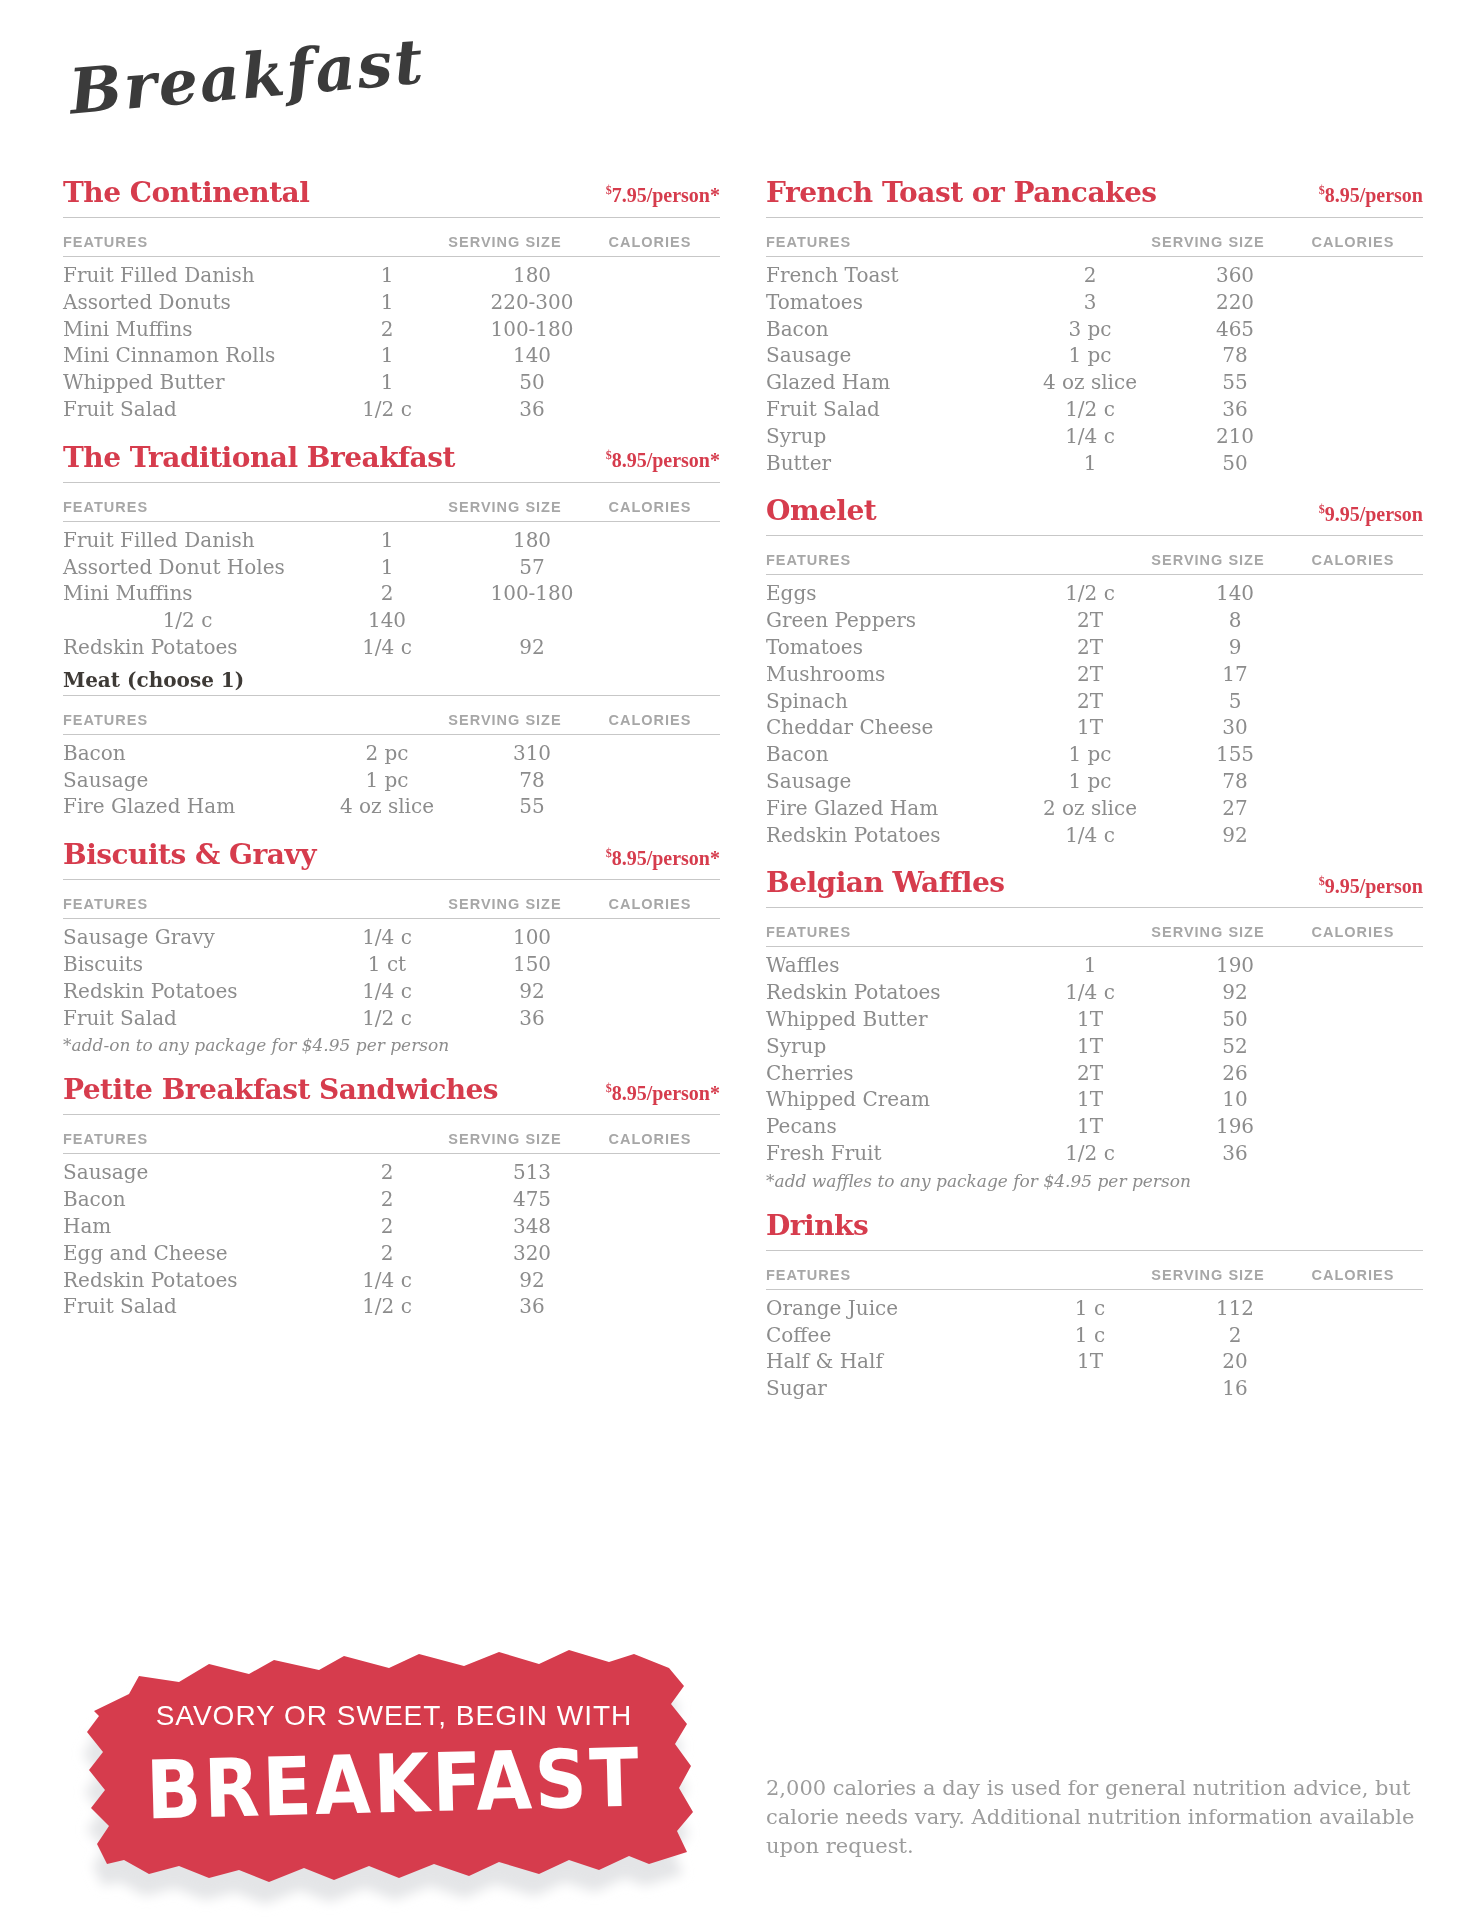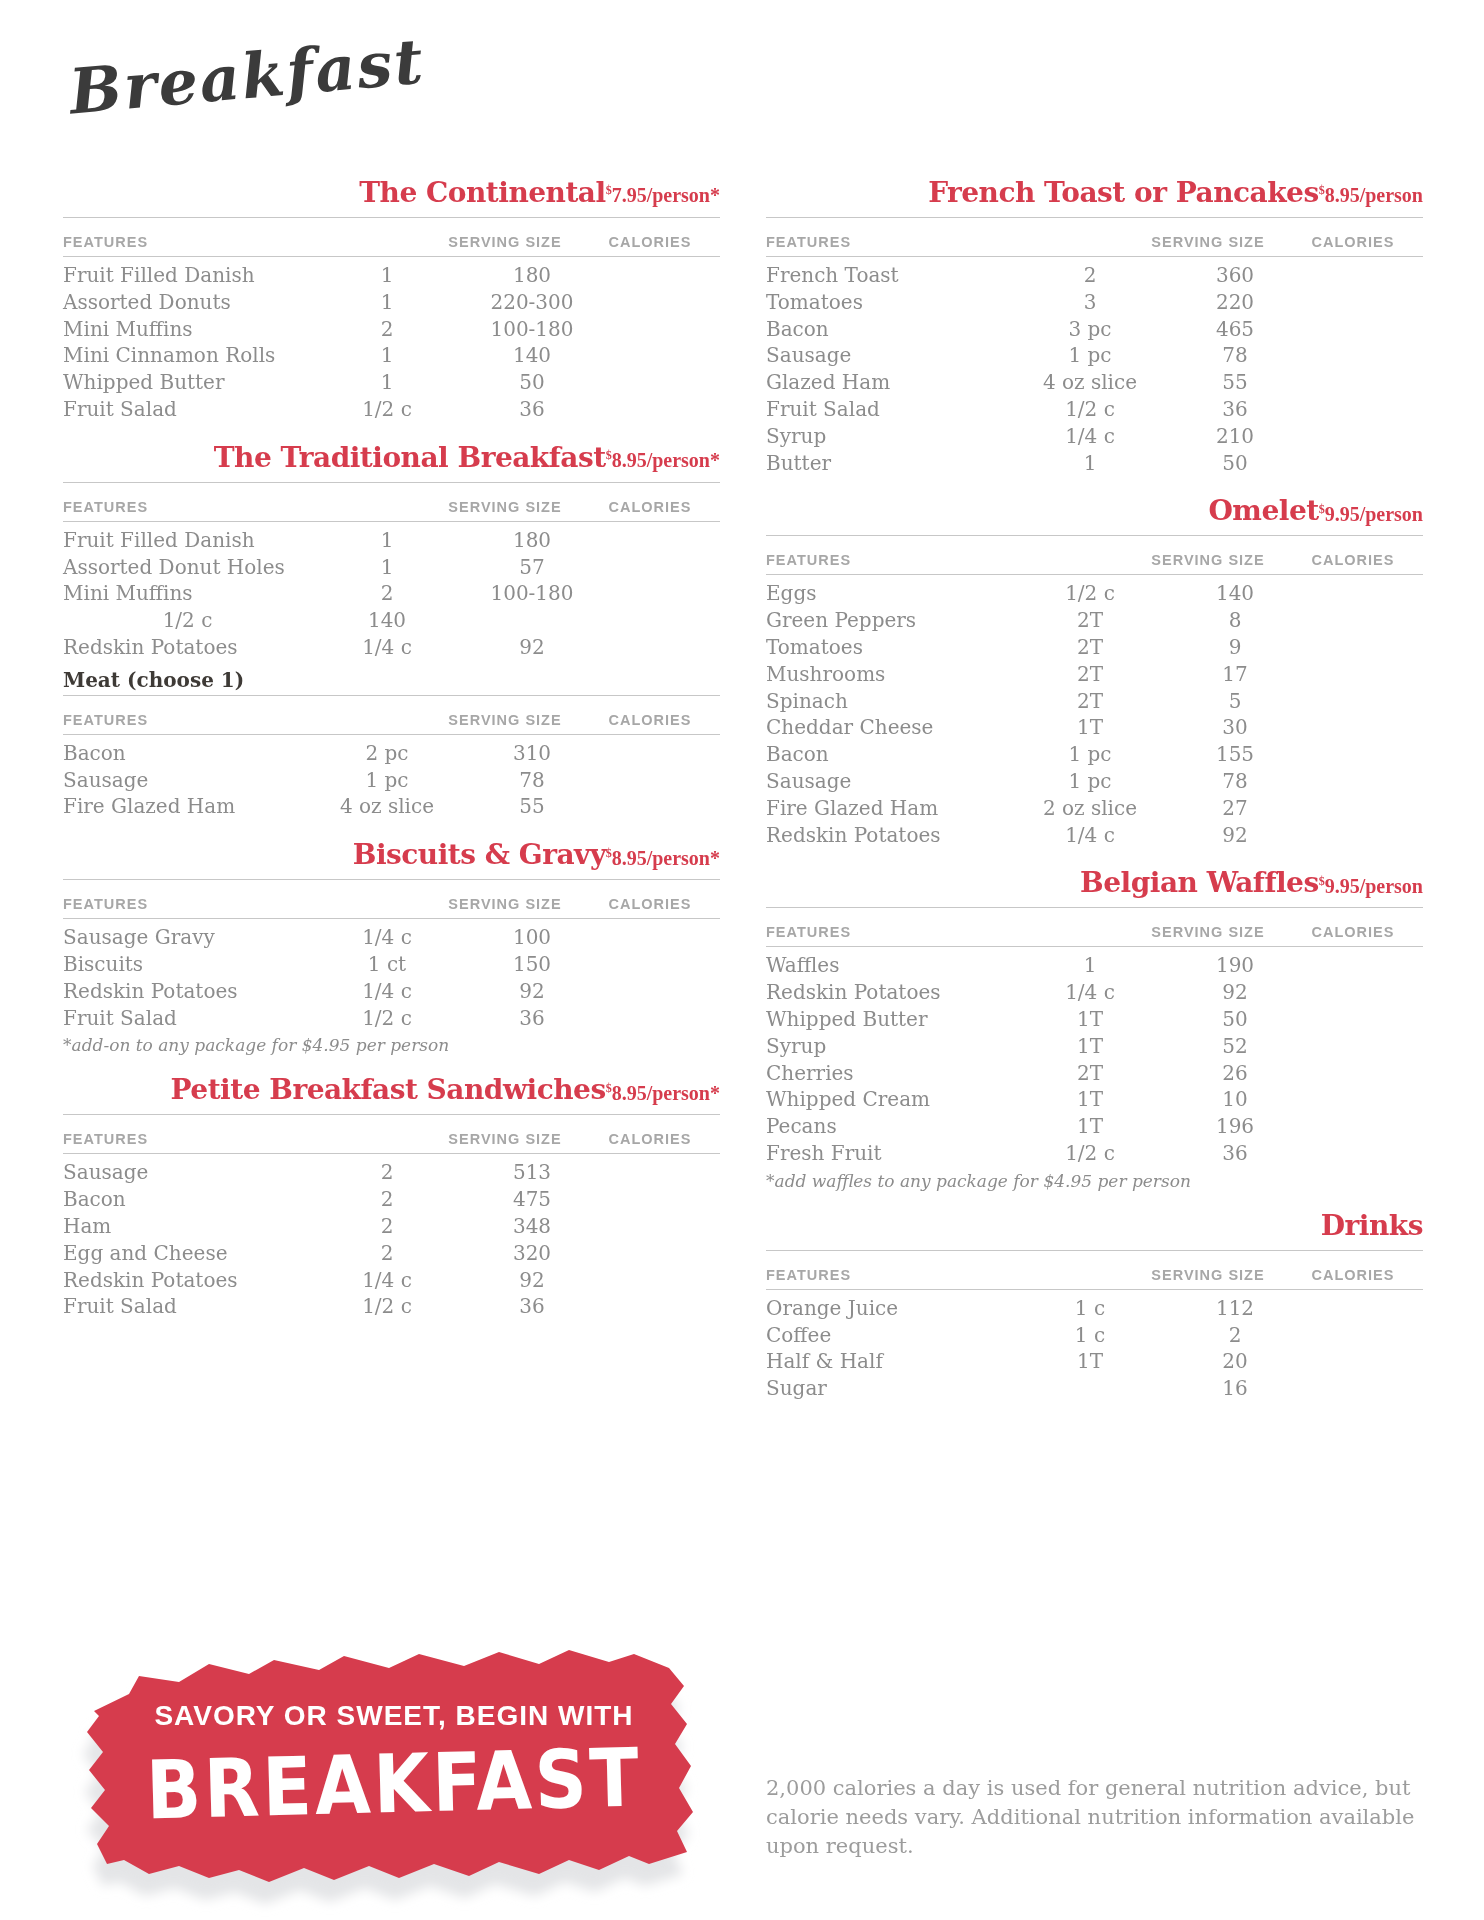--- a/index.html
+++ b/index.html
@@ -26,21 +26,21 @@
   }
   .intro{
     position:absolute;left:470px;top:18px;width:800px;
     font-size:17.5px;line-height:25px;color:#2a2627;
   }
 
   
   .columns{display:grid;grid-template-columns:657px 657px;column-gap:46px;margin-top:14px;}
 
   section.menu-section{margin-bottom:18px;}
-  .sec-head{display:flex;justify-content:flex-end;align-items:baseline;margin-bottom:8px;}
+  .sec-head{display:flex;justify-content:space-between;align-items:baseline;margin-bottom:8px;}
   .sec-head h2{
     font-family:"DejaVu Serif",serif;font-weight:bold;font-size:28px;
     color:var(--red);letter-spacing:-0.5px;
   }
   .price{
     font-family:Liberation Serif, serif;font-weight:bold;font-size:20px;
     color:var(--red);white-space:nowrap;
   }
   .price sup{font-size:60%;}
 
@@ -65,21 +65,21 @@
   .footnote{
     font-family:"DejaVu Serif",serif;font-style:italic;font-size:17px;
     color:var(--item-gray);margin-top:4px;
   }
 
   
   .banner{position:relative;width:650px;height:330px;margin-top:296px;margin-left:6px;}
   .banner svg{position:absolute;left:0;top:0;}
   .banner-text{position:absolute;left:0;top:0;width:100%;height:100%;text-align:center;color:#ffffff;}
   .banner-line1{
-    margin-top:84px;font-size:28px;font-weight:bold;letter-spacing:1px;
+    margin-top:84px;font-size:28px;font-weight:normal;letter-spacing:1px;
   }
   .banner-line2{
     margin-top:10px;font-family:"DejaVu Sans",sans-serif;font-size:72px;font-weight:bold;
     letter-spacing:3px;transform:rotate(-1.5deg) scaleY(1.12);
   }
 
   
   .disclaimer{
     margin-top:372px;width:660px;
     font-family:"DejaVu Serif",serif;font-size:21px;line-height:29px;color:#9c9c9c;

